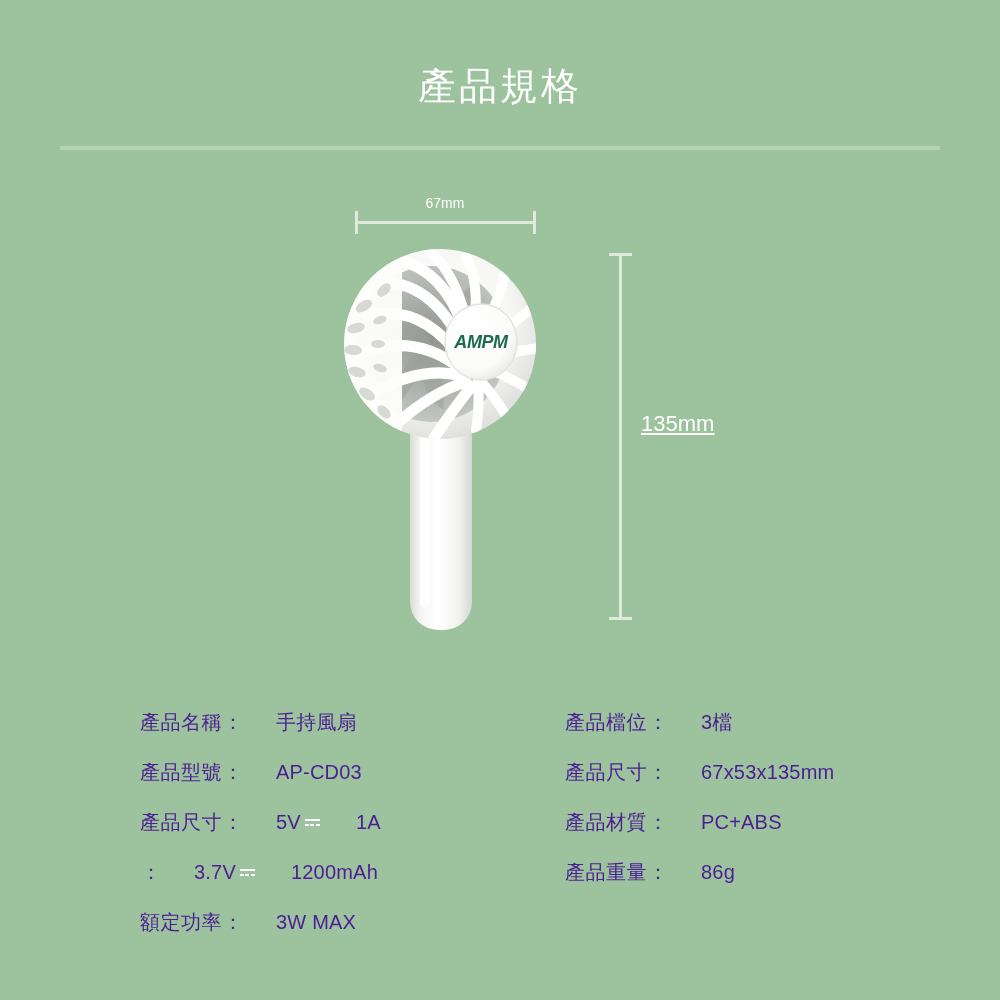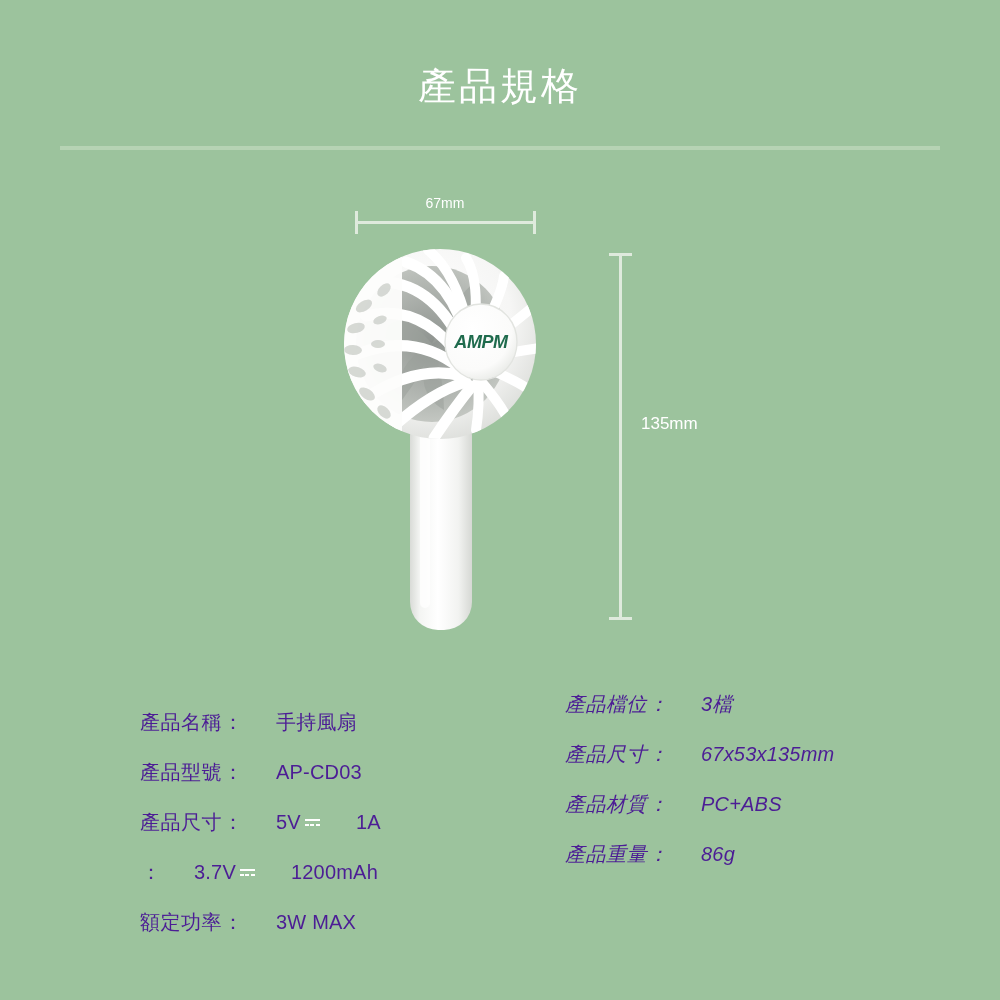--- a/index.html
+++ b/index.html
@@ -90,24 +90,25 @@
     height: 3px;
     background: #dfeadd;
   }
   .dim-v-cap.top    { top: 253px; }
   .dim-v-cap.bottom { top: 617px; }
 
   .dim-v-label {
     position: absolute;
     top: 411px;
     left: 641px;
-    font-size: 17px;
+    font-size: 22px;
     line-height: 26px;
     color: #ffffff;
     white-space: nowrap;
+    text-decoration: underline;
   }
 
   
   .product {
     position: absolute;
     left: 340px;
     top: 240px;
     width: 220px;
     height: 390px;
   }
@@ -115,21 +116,21 @@
 
   
   .spec-col {
     position: absolute;
     font-size: 20px;
     line-height: 50px;
     color: #4c1d95;
     white-space: nowrap;
   }
   .spec-col.left  { left: 140px; top: 697px; }
-  .spec-col.right { left: 565px; top: 679px; font-style: italic; }
+  .spec-col.right { left: 565px; top: 697px; }
 
   .spec-row {
     height: 50px;
     display: flex;
     align-items: center;
   }
   .spec-label { letter-spacing: 0.5px; }
   .spec-sep   { padding: 0 1px; }
   .spec-value { letter-spacing: 0.2px; margin-left: 32px; }
 

